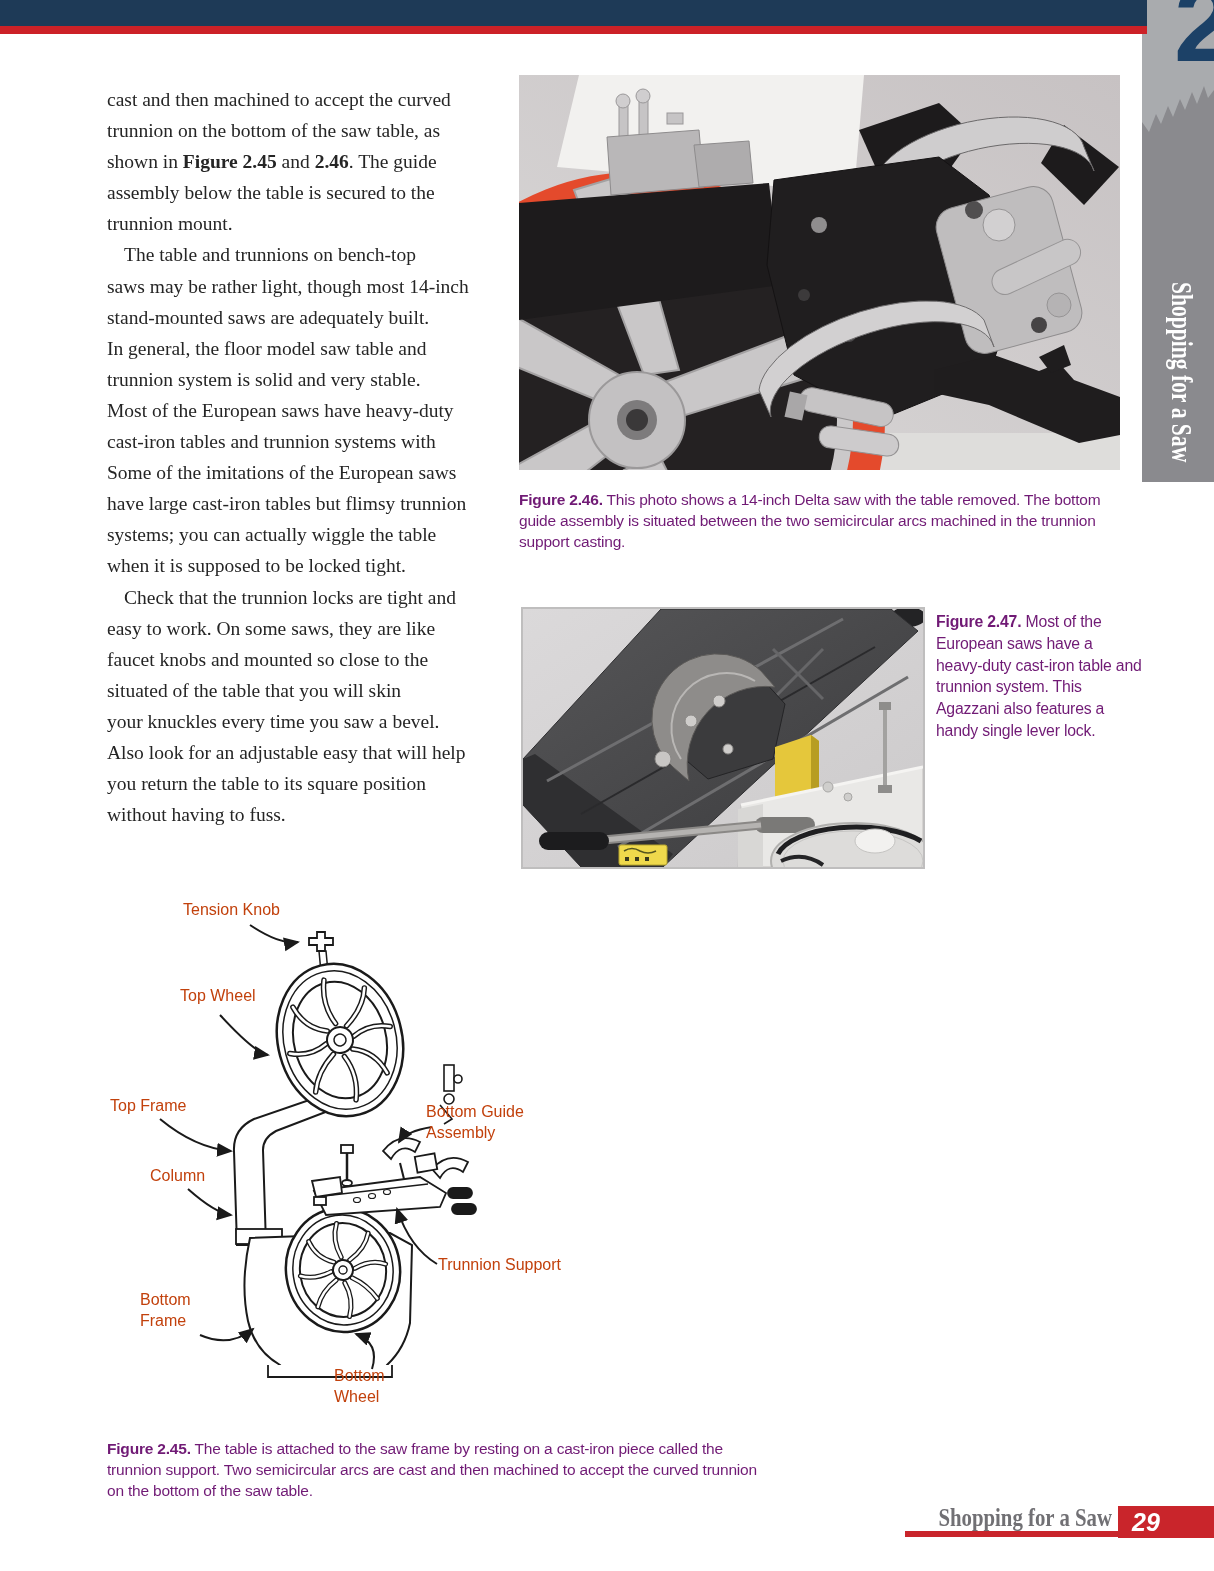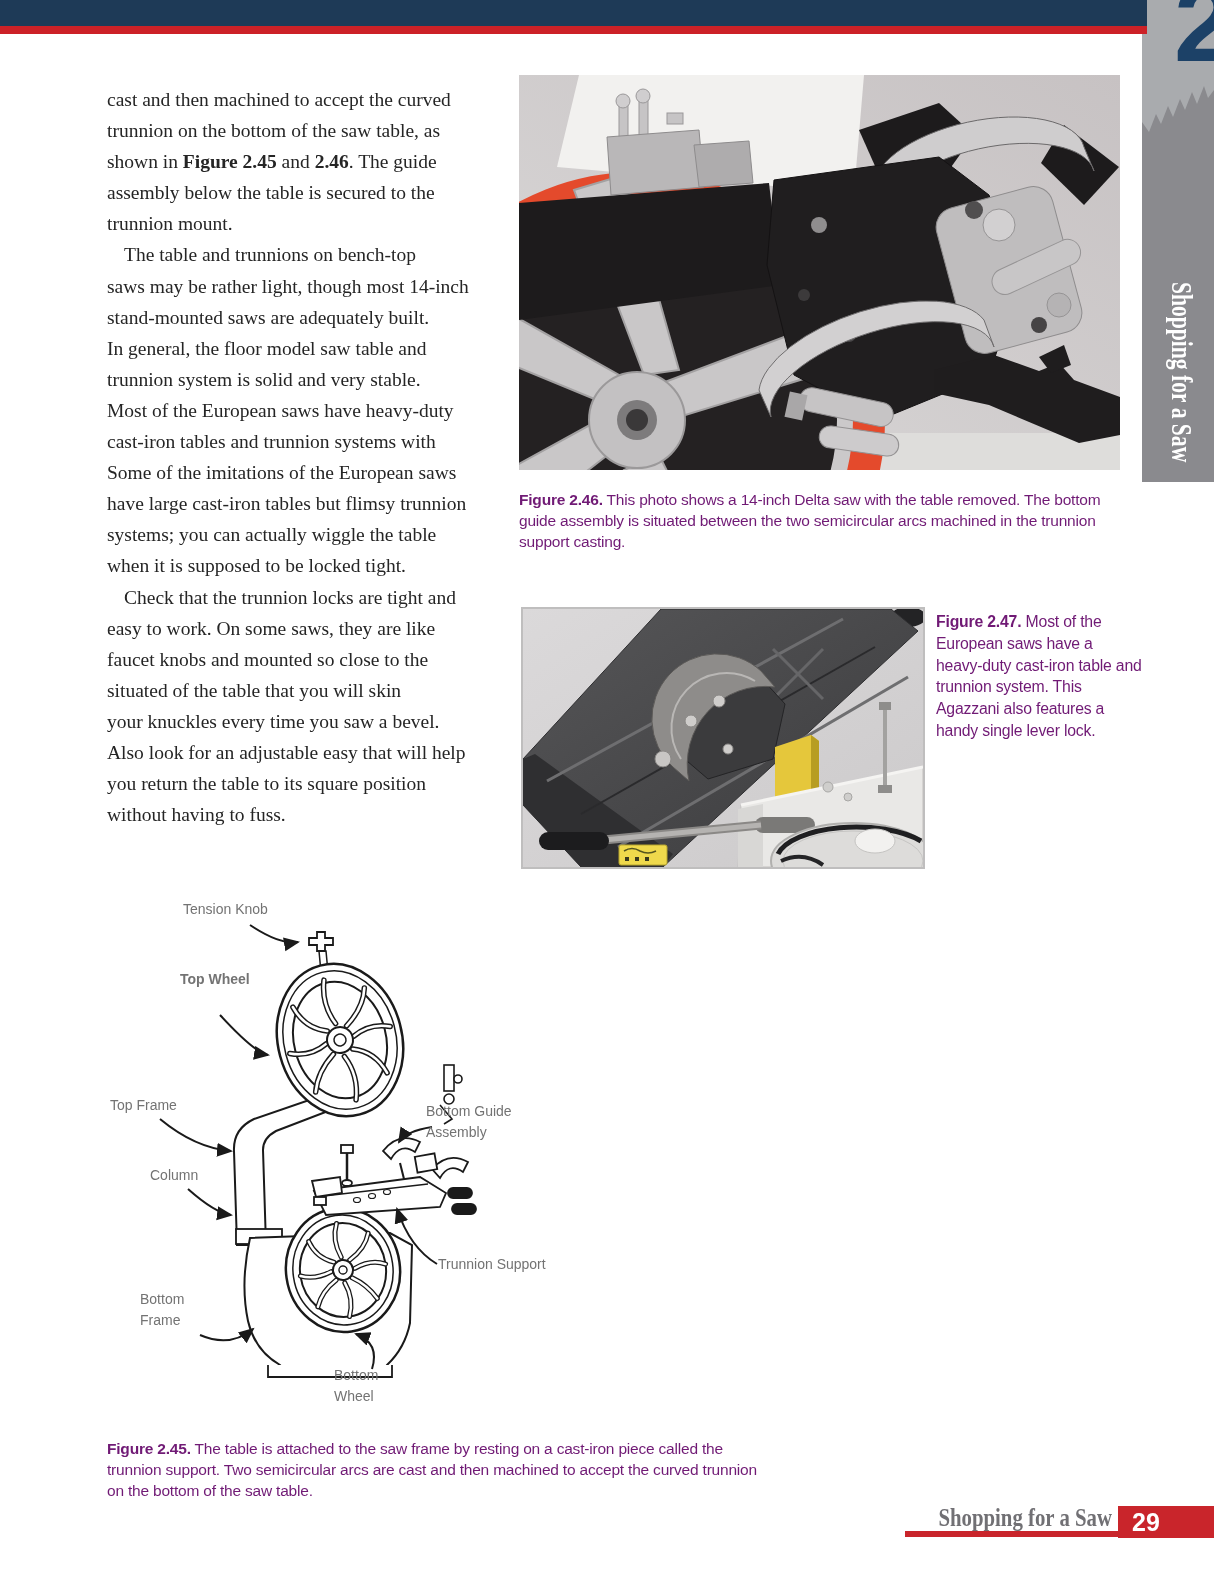--- a/index.html
+++ b/index.html
@@ -27,31 +27,31 @@
   .cap .cl{font-weight:700;}
   .cap246{left:519px;top:489px;width:604px;font-size:15.5px;line-height:21px;}
   .cap247{left:936px;top:611px;width:206px;font-size:15.8px;line-height:21.8px;}
   .cap245{left:107px;top:1438px;width:652px;font-size:15.5px;line-height:21px;}
   
   .photo246{position:absolute;left:519px;top:75px;width:601px;height:395px;}
   .photo247{position:absolute;left:521px;top:607px;width:400px;height:258px;border:2px solid #bfbebe;}
   
   .diagram{position:absolute;left:100px;top:893px;width:640px;height:545px;}
   .diagram svg{position:absolute;left:0;top:0;}
-  .dlabel{position:absolute;font-family:"Liberation Sans",sans-serif;font-size:14px;color:#737373;
+  .dlabel{position:absolute;font-family:"Liberation Sans",sans-serif;font-size:16px;color:#c2410c;
           white-space:pre-line;line-height:21px;}
   .dlabel.ctr{text-align:left;}
   
   .foot-line{position:absolute;left:905px;top:1531px;width:213px;height:6px;background:#c9252b;}
   .foot-title{position:absolute;left:800px;top:1503px;width:312px;text-align:right;
               font-family:"Liberation Serif",serif;font-weight:700;font-size:26px;color:#717074;
               transform:scaleX(0.8);transform-origin:100% 50%;white-space:nowrap;}
   .foot-box{position:absolute;left:1118px;top:1506px;width:96px;height:32px;background:#c9252b;
             color:#ffffff;font-family:"Liberation Sans",sans-serif;font-weight:700;font-size:25px;
-            text-align:left;line-height:32px;padding-left:14px;box-sizing:border-box;}
+            text-align:left;line-height:32px;padding-left:14px;box-sizing:border-box;font-style:italic;}
 </style>
 </head>
 <body>
 
 <div id="page">
 
   <div class="tab">
     <svg width="72" height="482" viewBox="0 0 72 482">
       <rect x="0" y="0" width="72" height="482" fill="#8a8a8e"></rect>
       <polygon fill="#a9abae" points="0,0 72,0 72,90 66,98 62,86 55,104 50,92 43,110 38,99 31,117 26,106 19,124 14,114 7,132 0,122"></polygon>
@@ -348,21 +348,21 @@
         <path d="M120,122 Q155,160 168,162" marker-end="url(#ah)"></path>
         <path d="M60,226 Q95,255 131,258" marker-end="url(#ah)"></path>
         <path d="M88,296 Q115,320 131,322" marker-end="url(#ah)"></path>
         <path d="M332,234 Q306,238 299,249" marker-end="url(#ah)"></path>
         <path d="M337,371 Q310,355 297,316" marker-end="url(#ah)"></path>
         <path d="M100,442 Q130,455 153,436" marker-end="url(#ah)"></path>
         <path d="M272,476 Q280,450 256,441" marker-end="url(#ah)"></path>
       </g>
     </svg>
     <div class="dlabel" style="left:83px;top:6px;">Tension Knob</div>
-    <div class="dlabel" style="left:80px;top:76px;font-weight:bold;">Top Wheel</div>
+    <div class="dlabel" style="left:80px;top:92px;">Top Wheel</div>
     <div class="dlabel" style="left:10px;top:202px;">Top Frame</div>
     <div class="dlabel" style="left:50px;top:272px;">Column</div>
     <div class="dlabel ctr" style="left:326px;top:208px;width:118px;">Bottom Guide
 Assembly</div>
     <div class="dlabel" style="left:338px;top:361px;">Trunnion Support</div>
     <div class="dlabel ctr" style="left:40px;top:396px;width:70px;">Bottom
 Frame</div>
     <div class="dlabel ctr" style="left:234px;top:472px;width:70px;">Bottom
 Wheel</div>
   </div>

